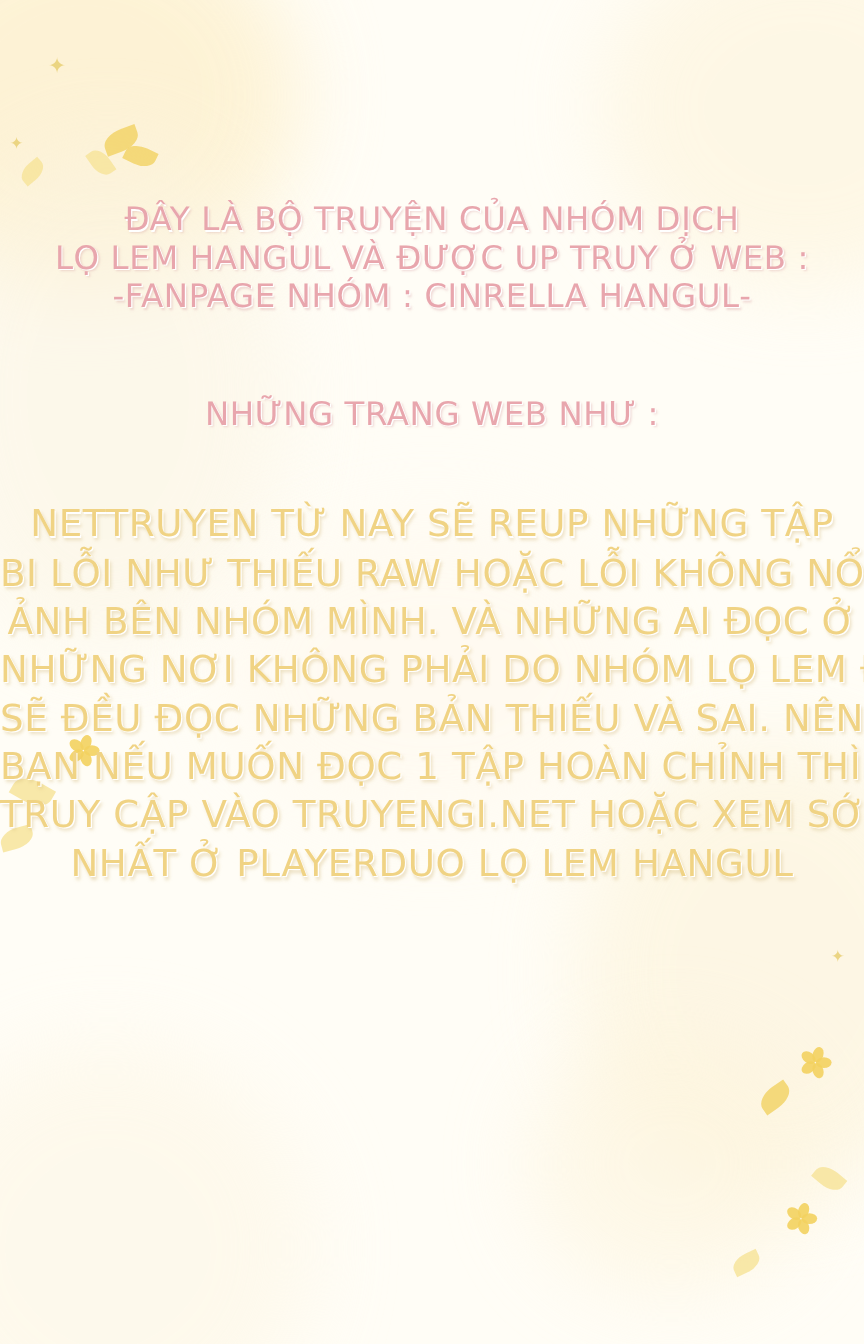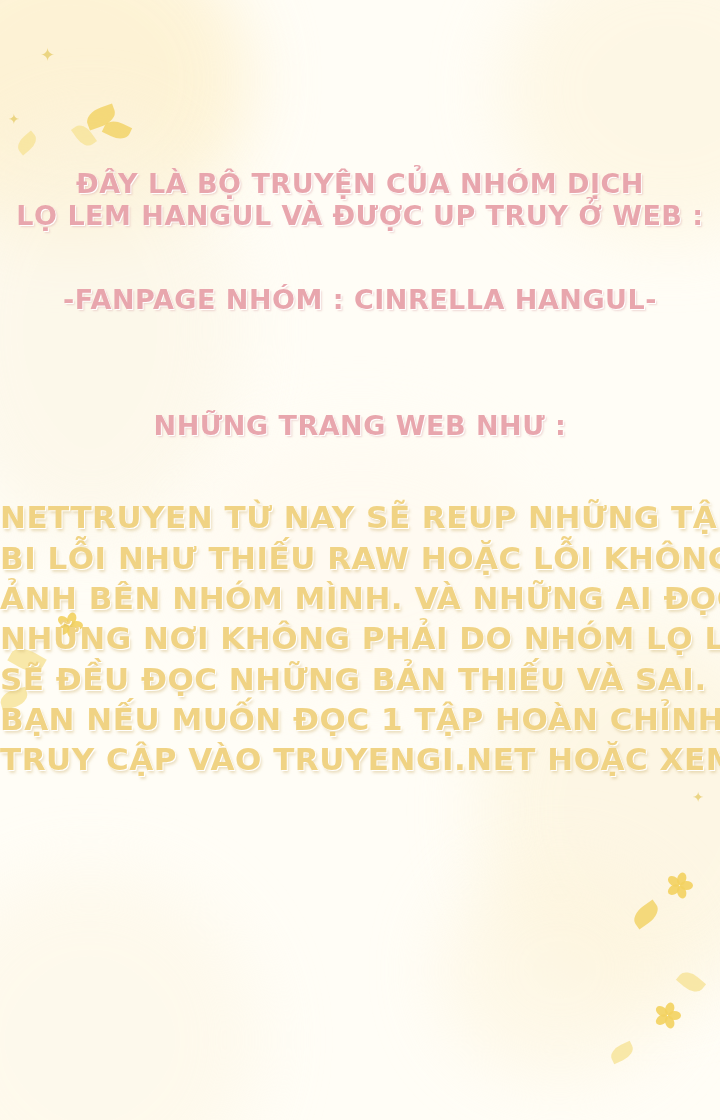--- a/index.html
+++ b/index.html
@@ -76,42 +76,42 @@
   .flower span:nth-child(5){ transform: rotate(288deg) translateX(7px); }
 
   
   .content {
     position: relative;
     z-index: 5;
     padding-top: 168px;
     text-align: center;
   }
   .block {
-    font-weight: bold;
+    font-weight: normal;
     letter-spacing: 0.5px;
     line-height: 1.18;
     font-family: "DejaVu Sans", sans-serif;
   }
   .block.pink {
     color: #e8a6ad;
     font-size: 27px;
     text-shadow:
       1px 1px 0 #ffffff,
       2px 2px 2px rgba(210,150,155,.35);
   }
   .block.gold {
     color: #f0d384;
     font-size: 31px;
     text-shadow:
       1px 1px 0 #ffffff,
       2px 3px 3px rgba(206,178,110,.40);
   }
   .block .line { display: block; white-space: nowrap; }
-  #g1 { margin-top: 52px; }
-  #g2 { margin-top: 94px; }
+  #g1 { }
+  #g2 { margin-top: 66px; }
   #g3 { margin-top: 56px; line-height: 1.30; }
 </style>
 </head>
 <body>
 
 <div id="page">
 
   <div class="bg-layer">
     <div class="blob b1"></div>
     <div class="blob b2"></div>
@@ -178,16 +178,17 @@
     </div>
 
     <div class="block gold" id="g3">
       <span class="line">NETTRUYEN TỪ NAY SẼ REUP NHỮNG TẬP</span>
       <span class="line">BI LỖI NHƯ THIẾU RAW HOẶC LỖI KHÔNG NỔI</span>
       <span class="line">ẢNH BÊN NHÓM MÌNH. VÀ NHỮNG AI ĐỌC Ở</span>
       <span class="line">NHỮNG NƠI KHÔNG PHẢI DO NHÓM LỌ LEM ĐĂNG</span>
       <span class="line">SẼ ĐỀU ĐỌC NHỮNG BẢN THIẾU VÀ SAI. NÊN CÁC</span>
       <span class="line">BẠN NẾU MUỐN ĐỌC 1 TẬP HOÀN CHỈNH THÌ HÃY</span>
       <span class="line">TRUY CẬP VÀO TRUYENGI.NET HOẶC XEM SỚM</span>
+      <span class="line">NHẤT Ở PLAYERDUO LỌ LEM HANGUL</span>
     </div>
 
   </div>
 </div>
 
 </body></html>

